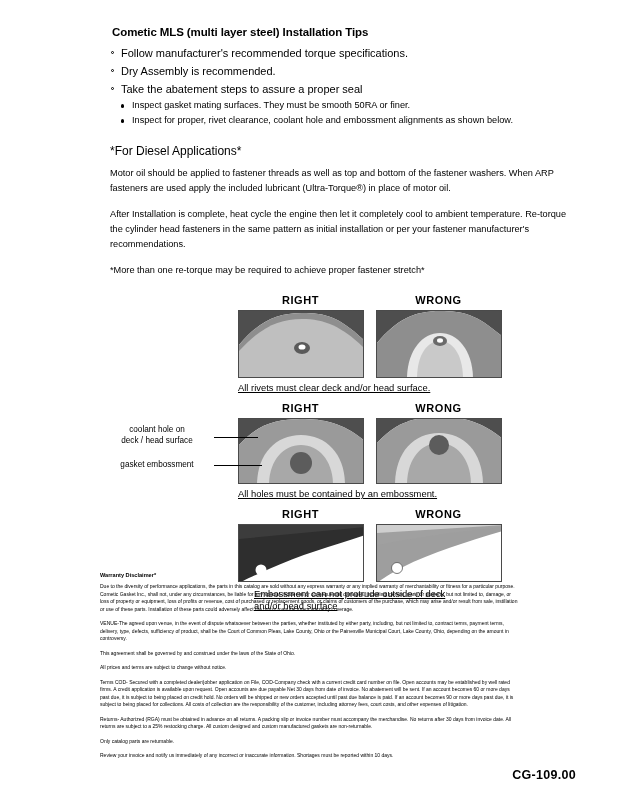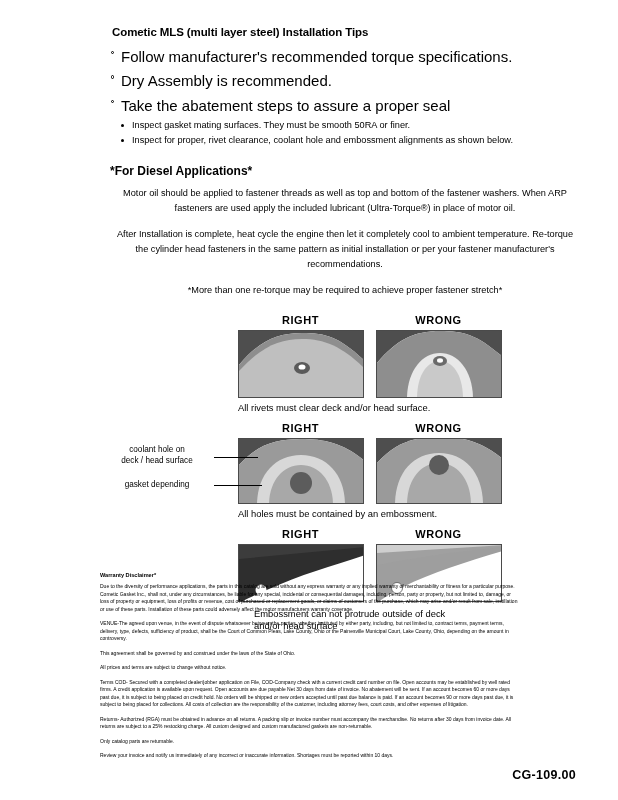--- a/index.html
+++ b/index.html
@@ -26,21 +26,21 @@
   .doc-title {
     font-size: 11.5px;
     font-weight: bold;
     margin: 0 0 7px 70px;
     letter-spacing: -0.1px;
   }
   .bullets {
     margin: 0 0 0 68px;
     padding: 0;
     list-style: none;
-    font-size: 15px;
+    font-size: 11px;
     line-height: 1.62;
   }
   .bullets > li {
     position: relative;
     padding-left: 11px;
   }
   .bullets > li::before {
     content: "";
     position: absolute;
     left: 1px;
@@ -67,29 +67,28 @@
     position: absolute;
     left: 11px;
     top: 6px;
     width: 3.4px;
     height: 3.4px;
     background: #000;
     border-radius: 50%;
   }
   .section-head {
     font-size: 12px;
-    font-weight: bold;
+    font-weight: normal;
     margin: 16px 0 8px 68px;
   }
   .para {
     font-size: 9.2px;
     line-height: 1.63;
     margin: 0 0 11px 68px;
     max-width: 470px;
-    text-align: center;
   }
   .para.last {
     margin-bottom: 0;
   }
 
   
   .figures {
     margin-top: 16px;
     position: relative;
     height: 300px;
@@ -100,20 +99,21 @@
   .panel {
     border: 1px solid #4a4a4a;
     box-sizing: border-box;
     overflow: hidden;
     position: relative;
     background: #fff;
   }
   .caption {
     font-size: 9.4px;
     line-height: 1.3;
+    text-decoration: underline;
   }
   .callout-text {
     font-size: 8.2px;
     text-align: center;
     line-height: 1.35;
   }
   .leader {
     position: absolute;
     height: 1px;
     background: #000;
@@ -224,21 +224,21 @@
           <path d="M18,66 C18,34 36,14 62,14 C88,14 106,34 106,66 Z" fill="#d8d8d8"></path>
           <path d="M30,66 C30,40 44,24 62,24 C80,24 94,40 94,66 Z" fill="#a8a8a8"></path>
           <circle cx="62" cy="26" r="10" fill="#5c5c5c"></circle>
         </svg>
       </div>
 
       <div class="callout-text" style="position:absolute; left:60px; top:130px; width:110px; white-space:pre-line;">coolant hole on
 deck / head surface</div>
       <div class="leader" style="left:172px; top:143px; width:44px;"></div>
 
-      <div class="callout-text" style="position:absolute; left:60px; top:165px; width:110px;">gasket depending</div>
+      <div class="callout-text" style="position:absolute; left:60px; top:165px; width:110px;">gasket embossment</div>
       <div class="leader" style="left:172px; top:171px; width:48px;"></div>
 
       <div class="caption" style="position:absolute; left:196px; top:194px; width:330px;">All holes must be contained by an embossment.</div>
     </div>
 
     <div class="fig-row">
       <div style="position:absolute; left:196px; top:214px; width:125px; text-align:center; font-size:11px; font-weight:bold; letter-spacing:0.6px;">RIGHT</div>
       <div style="position:absolute; left:334px; top:214px; width:125px; text-align:center; font-size:11px; font-weight:bold; letter-spacing:0.6px;">WRONG</div>
 
       <div class="panel" style="position:absolute; left:196px; top:230px; width:126px; height:58px;">

